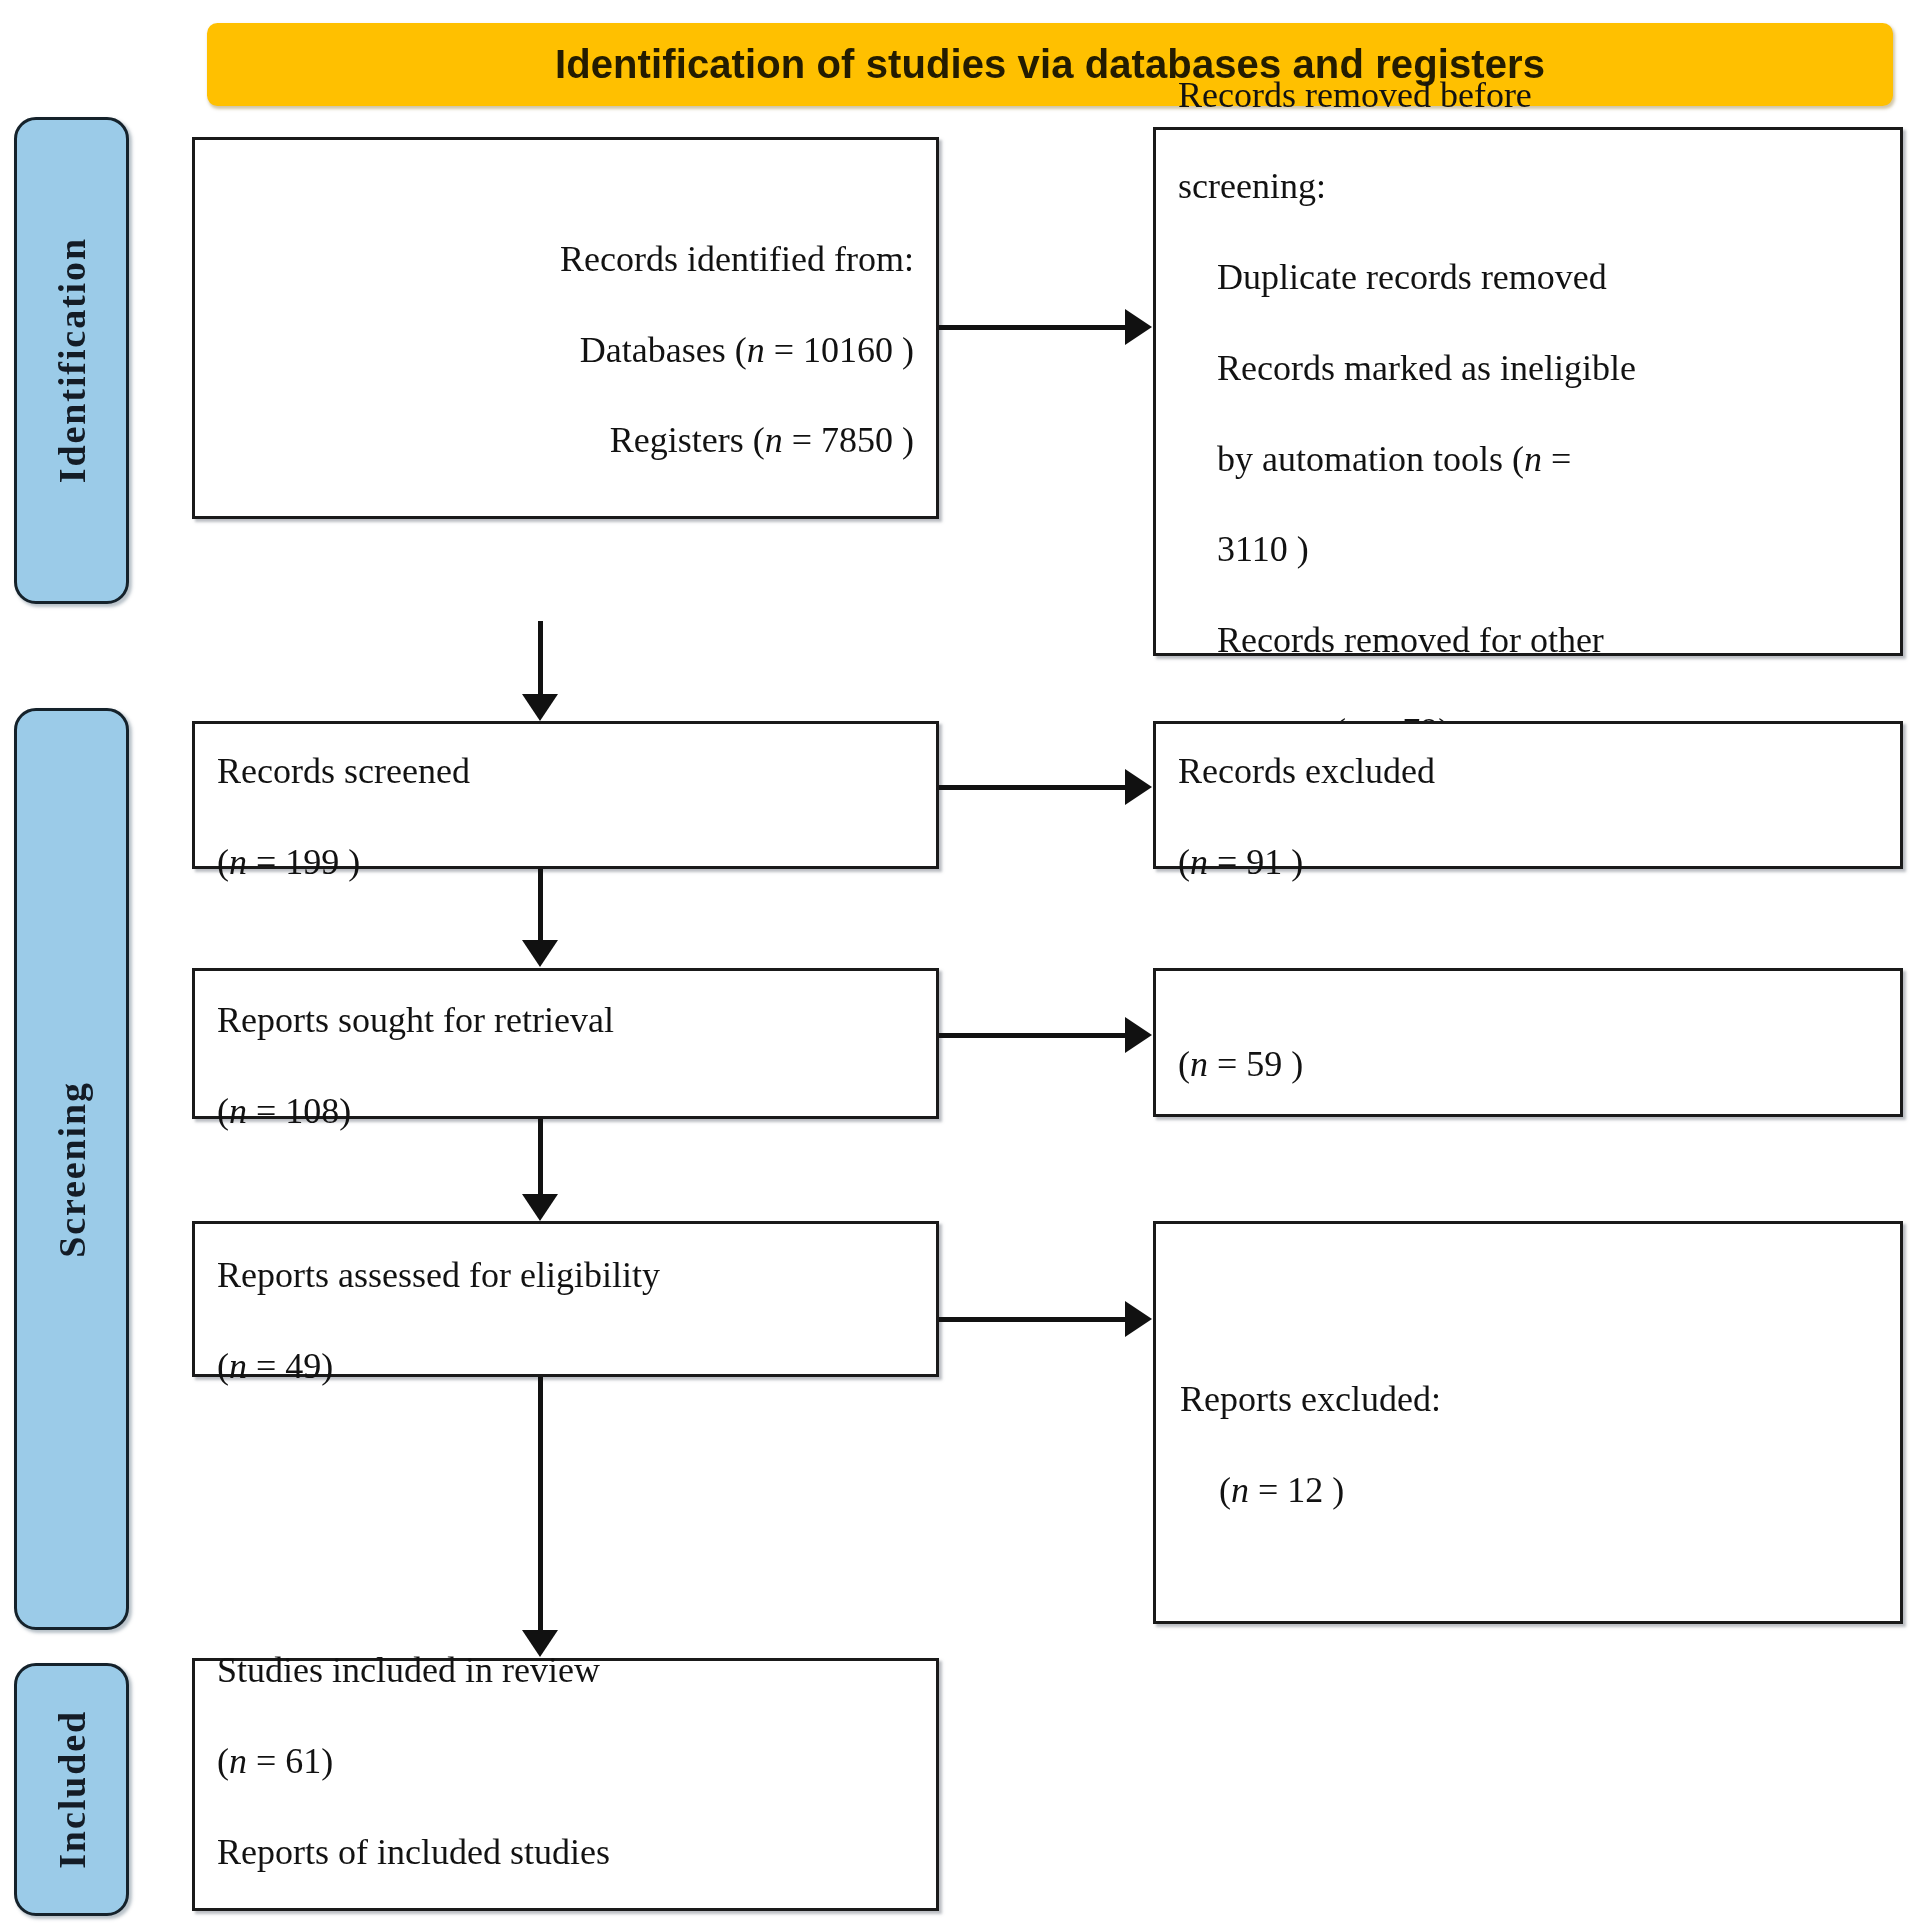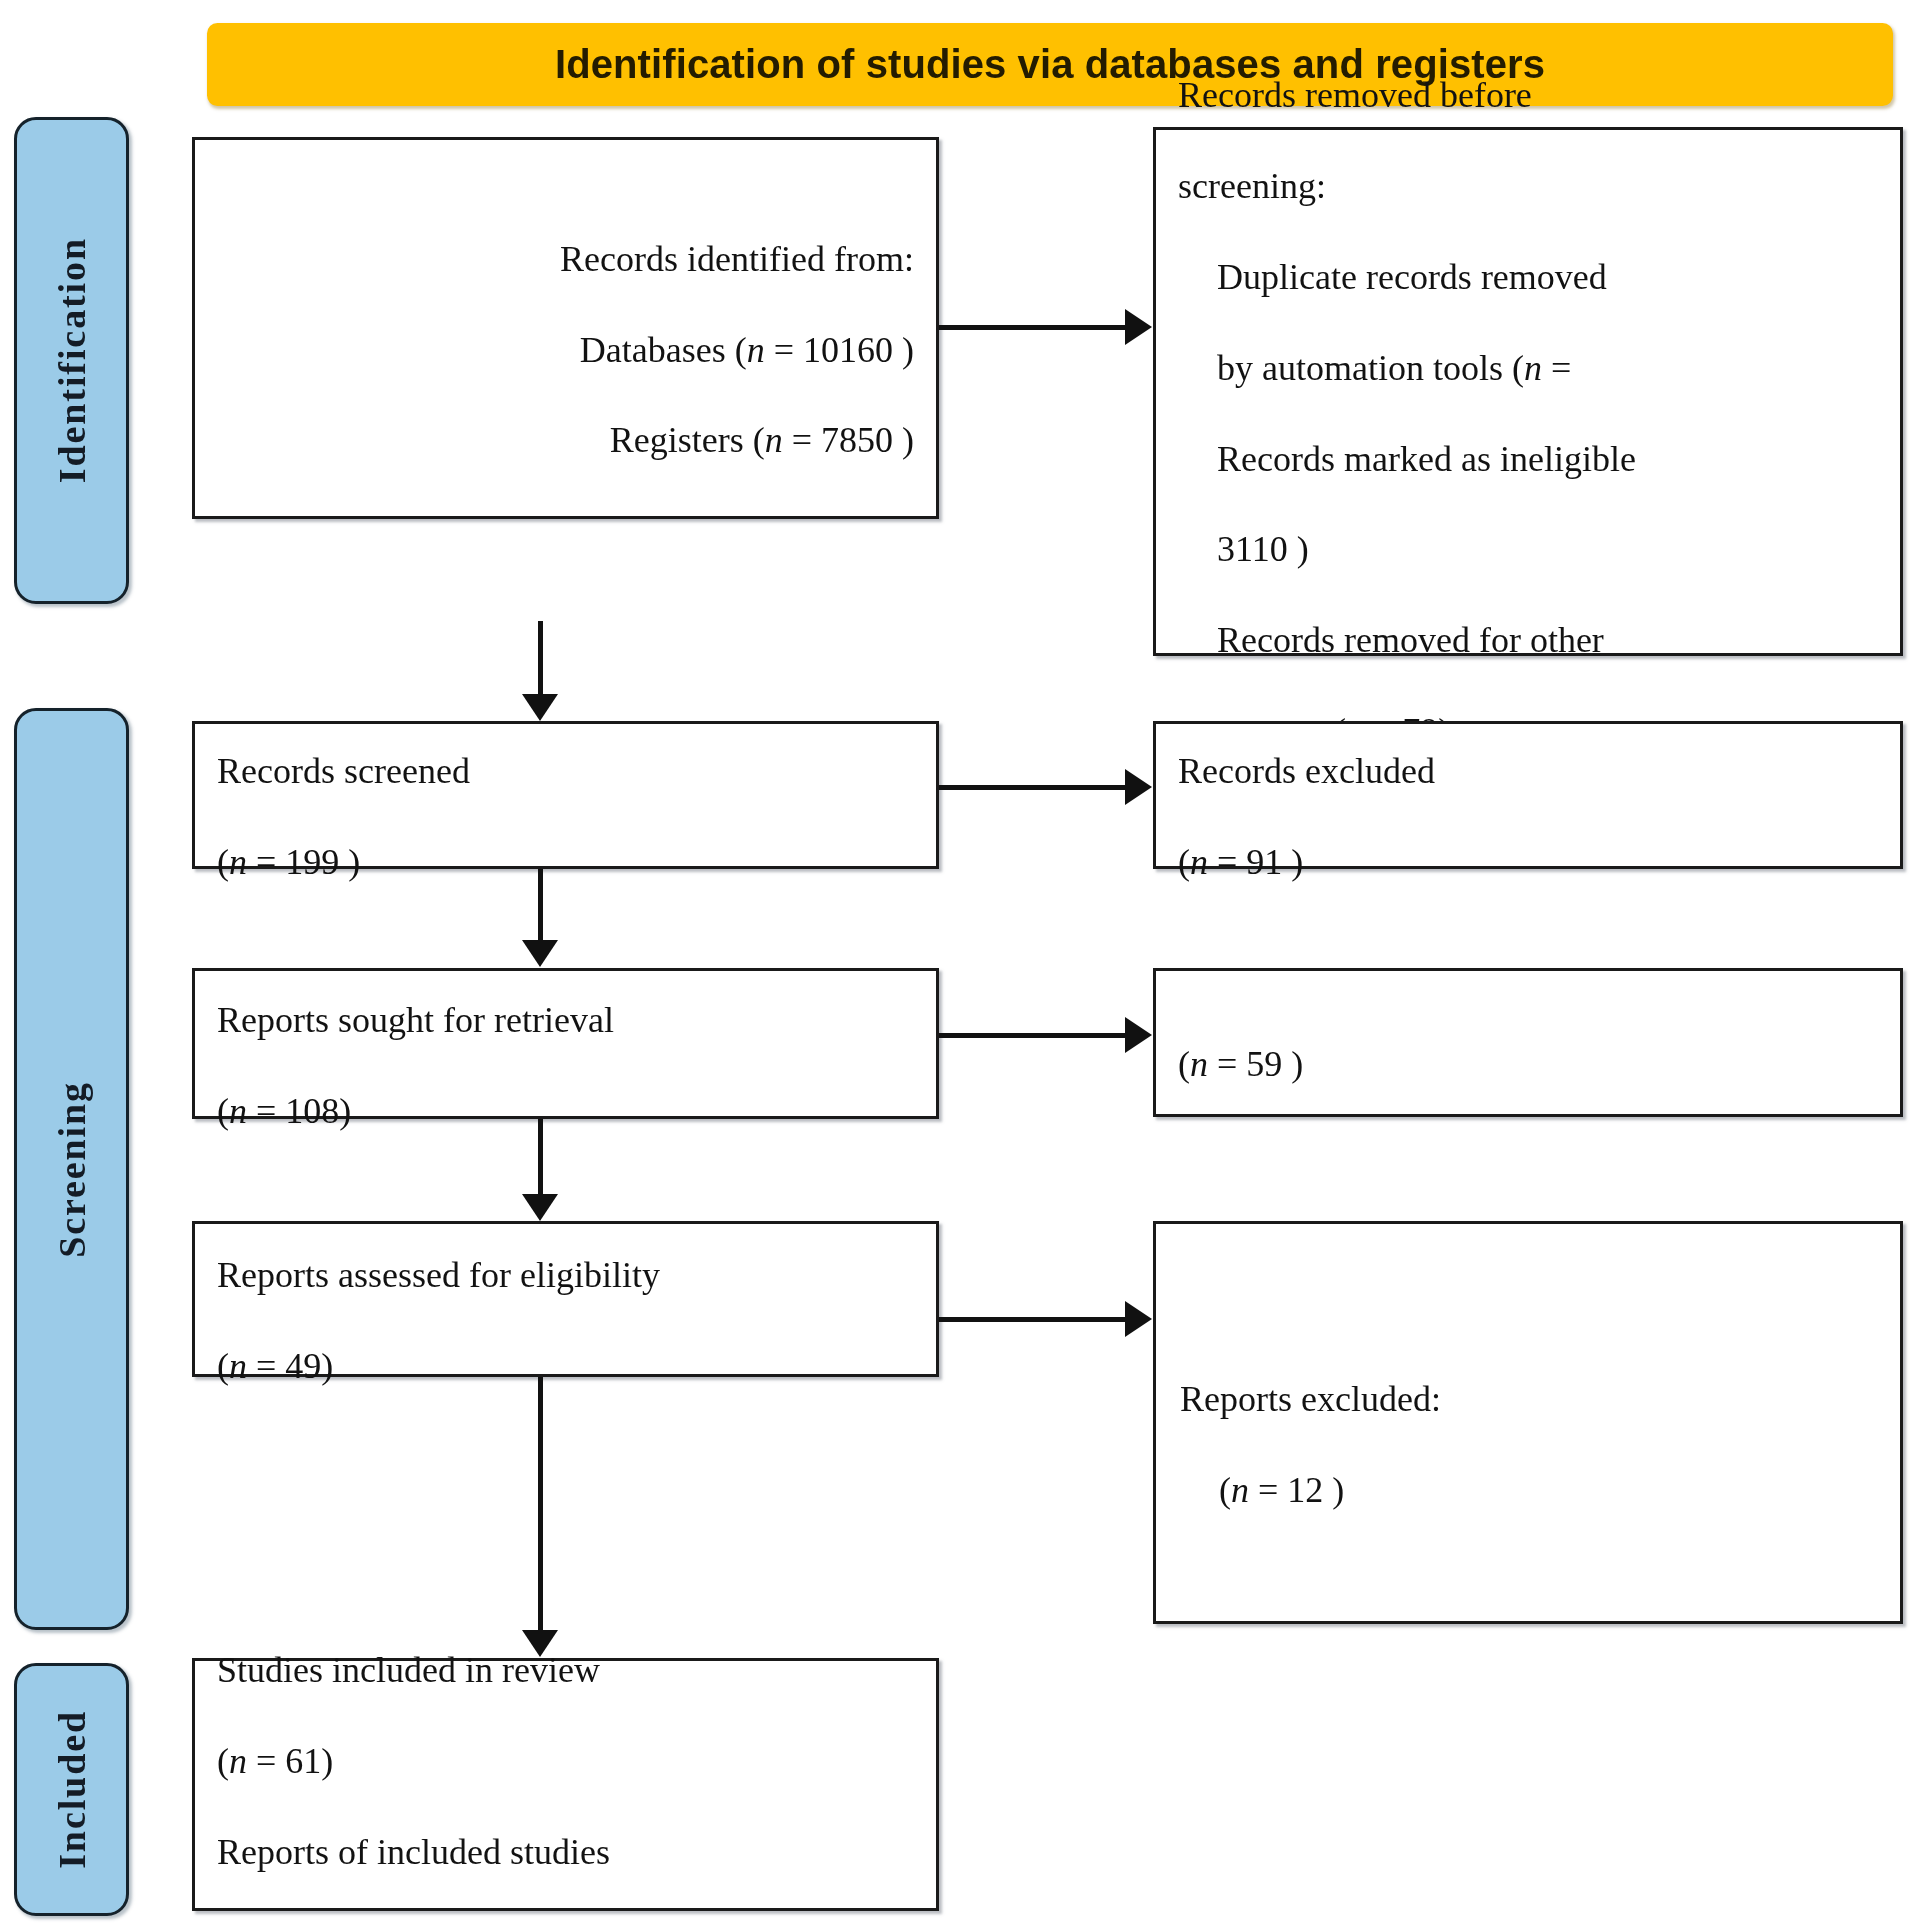--- a/index.html
+++ b/index.html
@@ -174,22 +174,22 @@
   <div class="line">Studies included in review</div>
   <div class="line"><span>(</span><span class="nvar">n</span><span> = 61)</span></div>
   <div class="line">Reports of included studies</div>
   <div class="line"><span>(</span><span class="nvar">n</span><span> = 37 )</span></div>
 </div>
 
 <div class="flow-box" id="box-removed">
   <div class="line">Records removed before</div>
   <div class="line">screening:</div>
   <div class="line indent-sm">Duplicate records removed</div>
+  <div class="line indent-sm">Records marked as ineligible</div>
   <div class="line indent-sm"><span>by automation tools (</span><span class="nvar">n</span><span> =</span></div>
-  <div class="line indent-sm">Records marked as ineligible</div>
   <div class="line indent-sm">3110 )</div>
   <div class="line indent-sm">Records removed for other</div>
   <div class="line indent-sm">reasons (n = 79)</div>
 </div>
 
 <div class="flow-box" id="box-records-excluded">
   <div class="line">Records excluded</div>
   <div class="line"><span>(</span><span class="nvar">n</span><span> = 91 )</span></div>
 </div>
 

